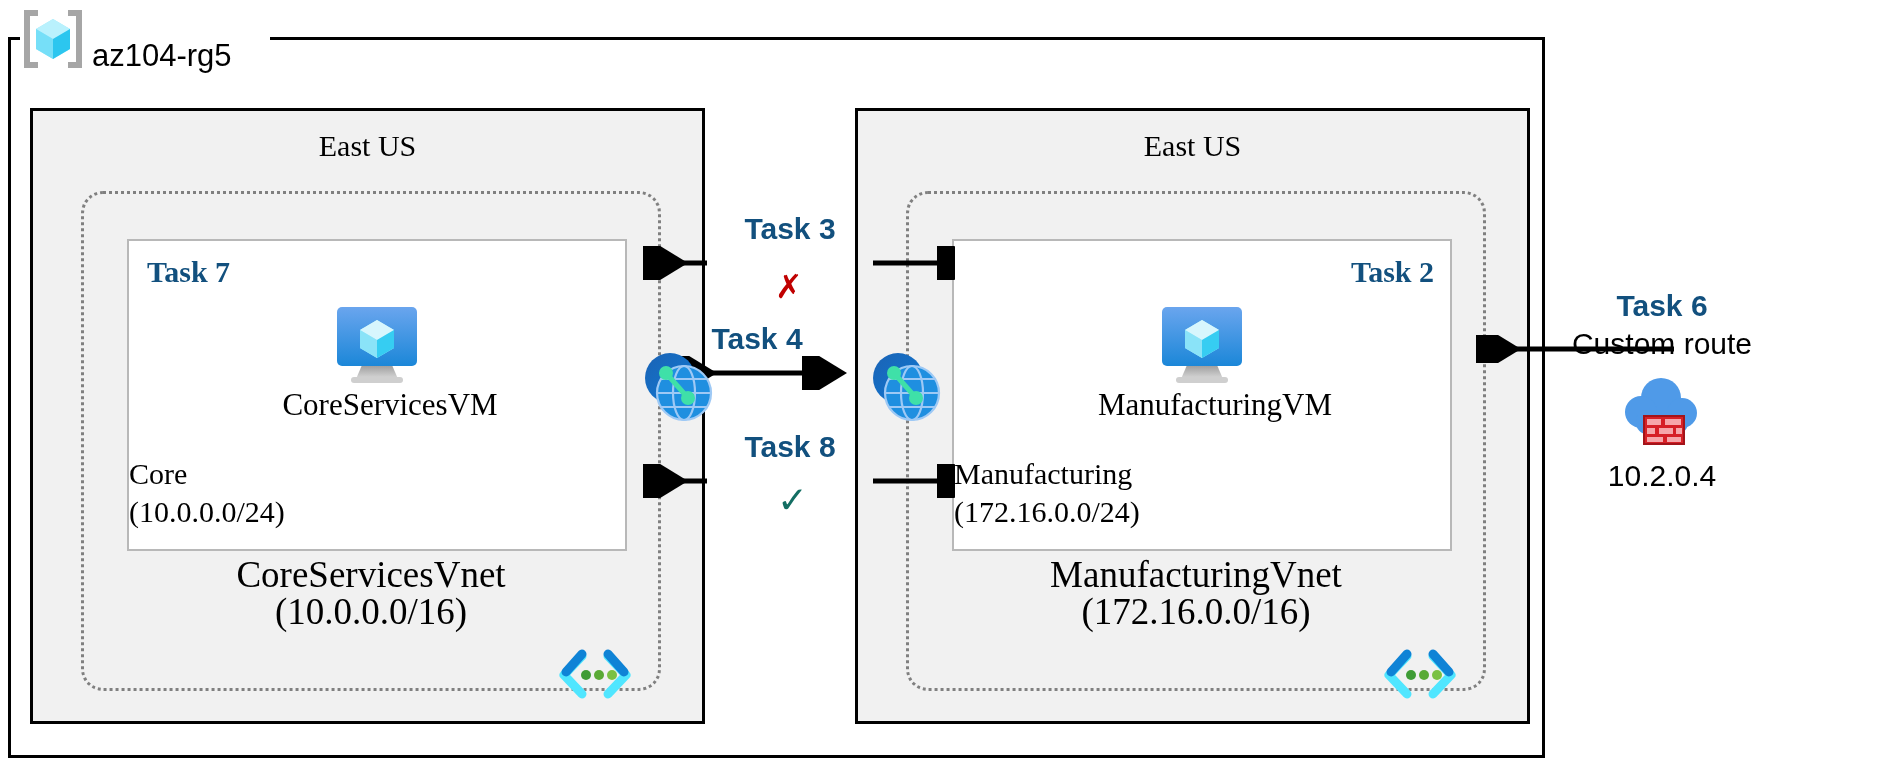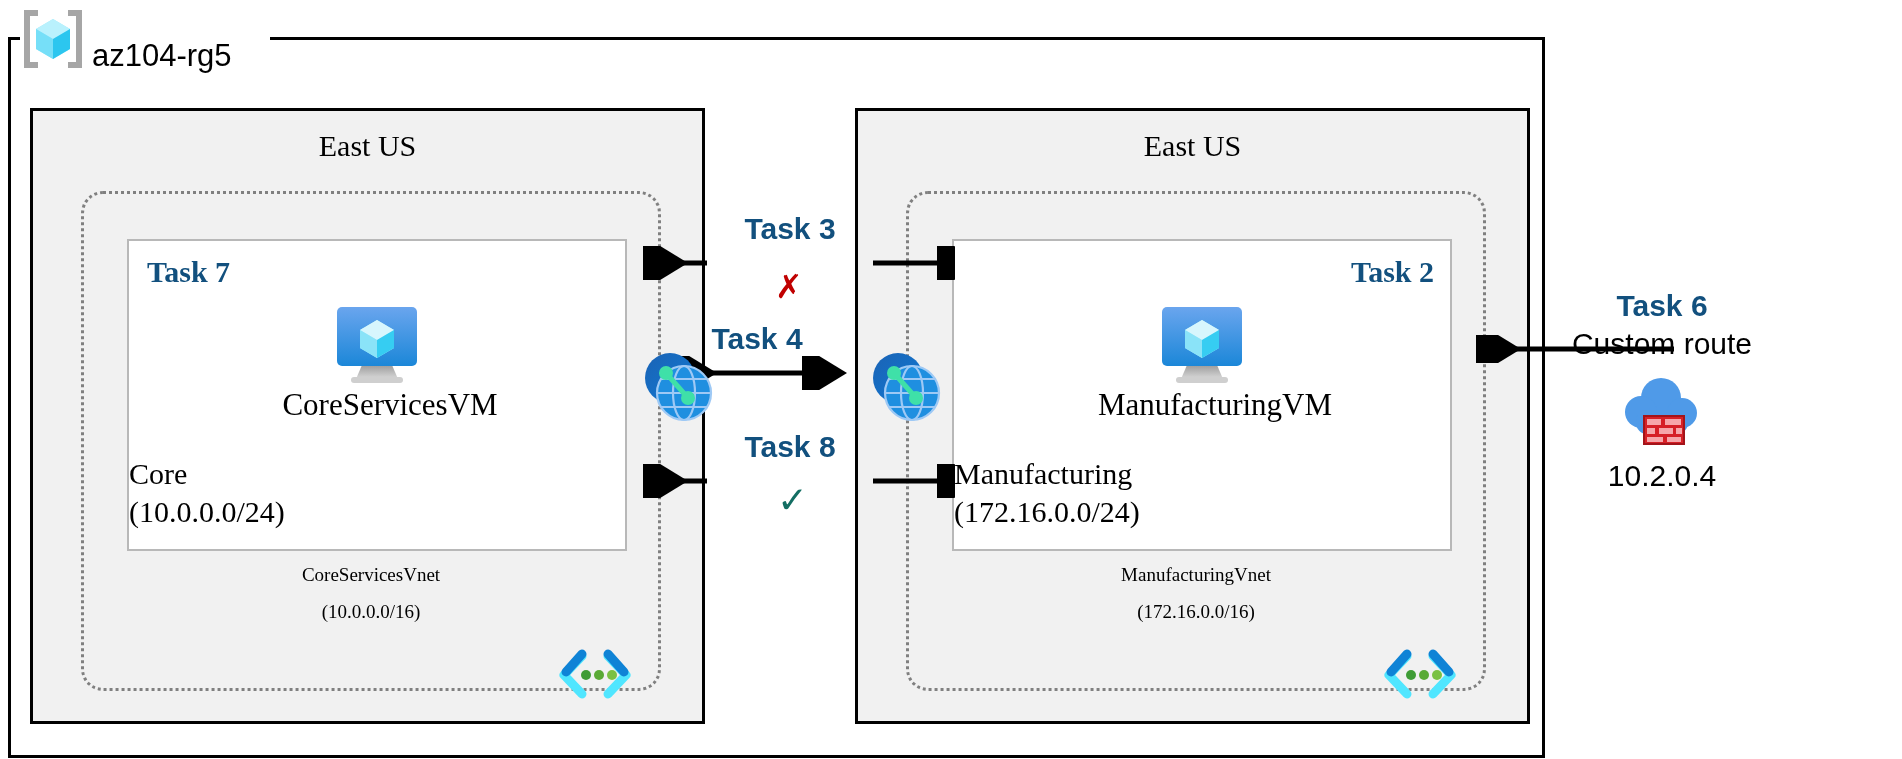--- a/index.html
+++ b/index.html
@@ -72,21 +72,21 @@
     box-sizing:border-box;
     background:transparent;
   }
   .vnet-left{  left:48px;  top:80px; width:580px; height:500px; }
   .vnet-right{ left:48px;  top:80px; width:580px; height:500px; }
   .vnet-label{
     position:absolute;
     left:0; right:0;
     bottom:58px;
     text-align:center;
-    font-size:19px;
+    font-size:37px;
     line-height:37px;
     color:#000000;
     white-space:pre-line;
   }
   .vnet-glyph{
     position:absolute;
     right:24px; bottom:-16px;
     width:78px; height:56px;
   }
 

